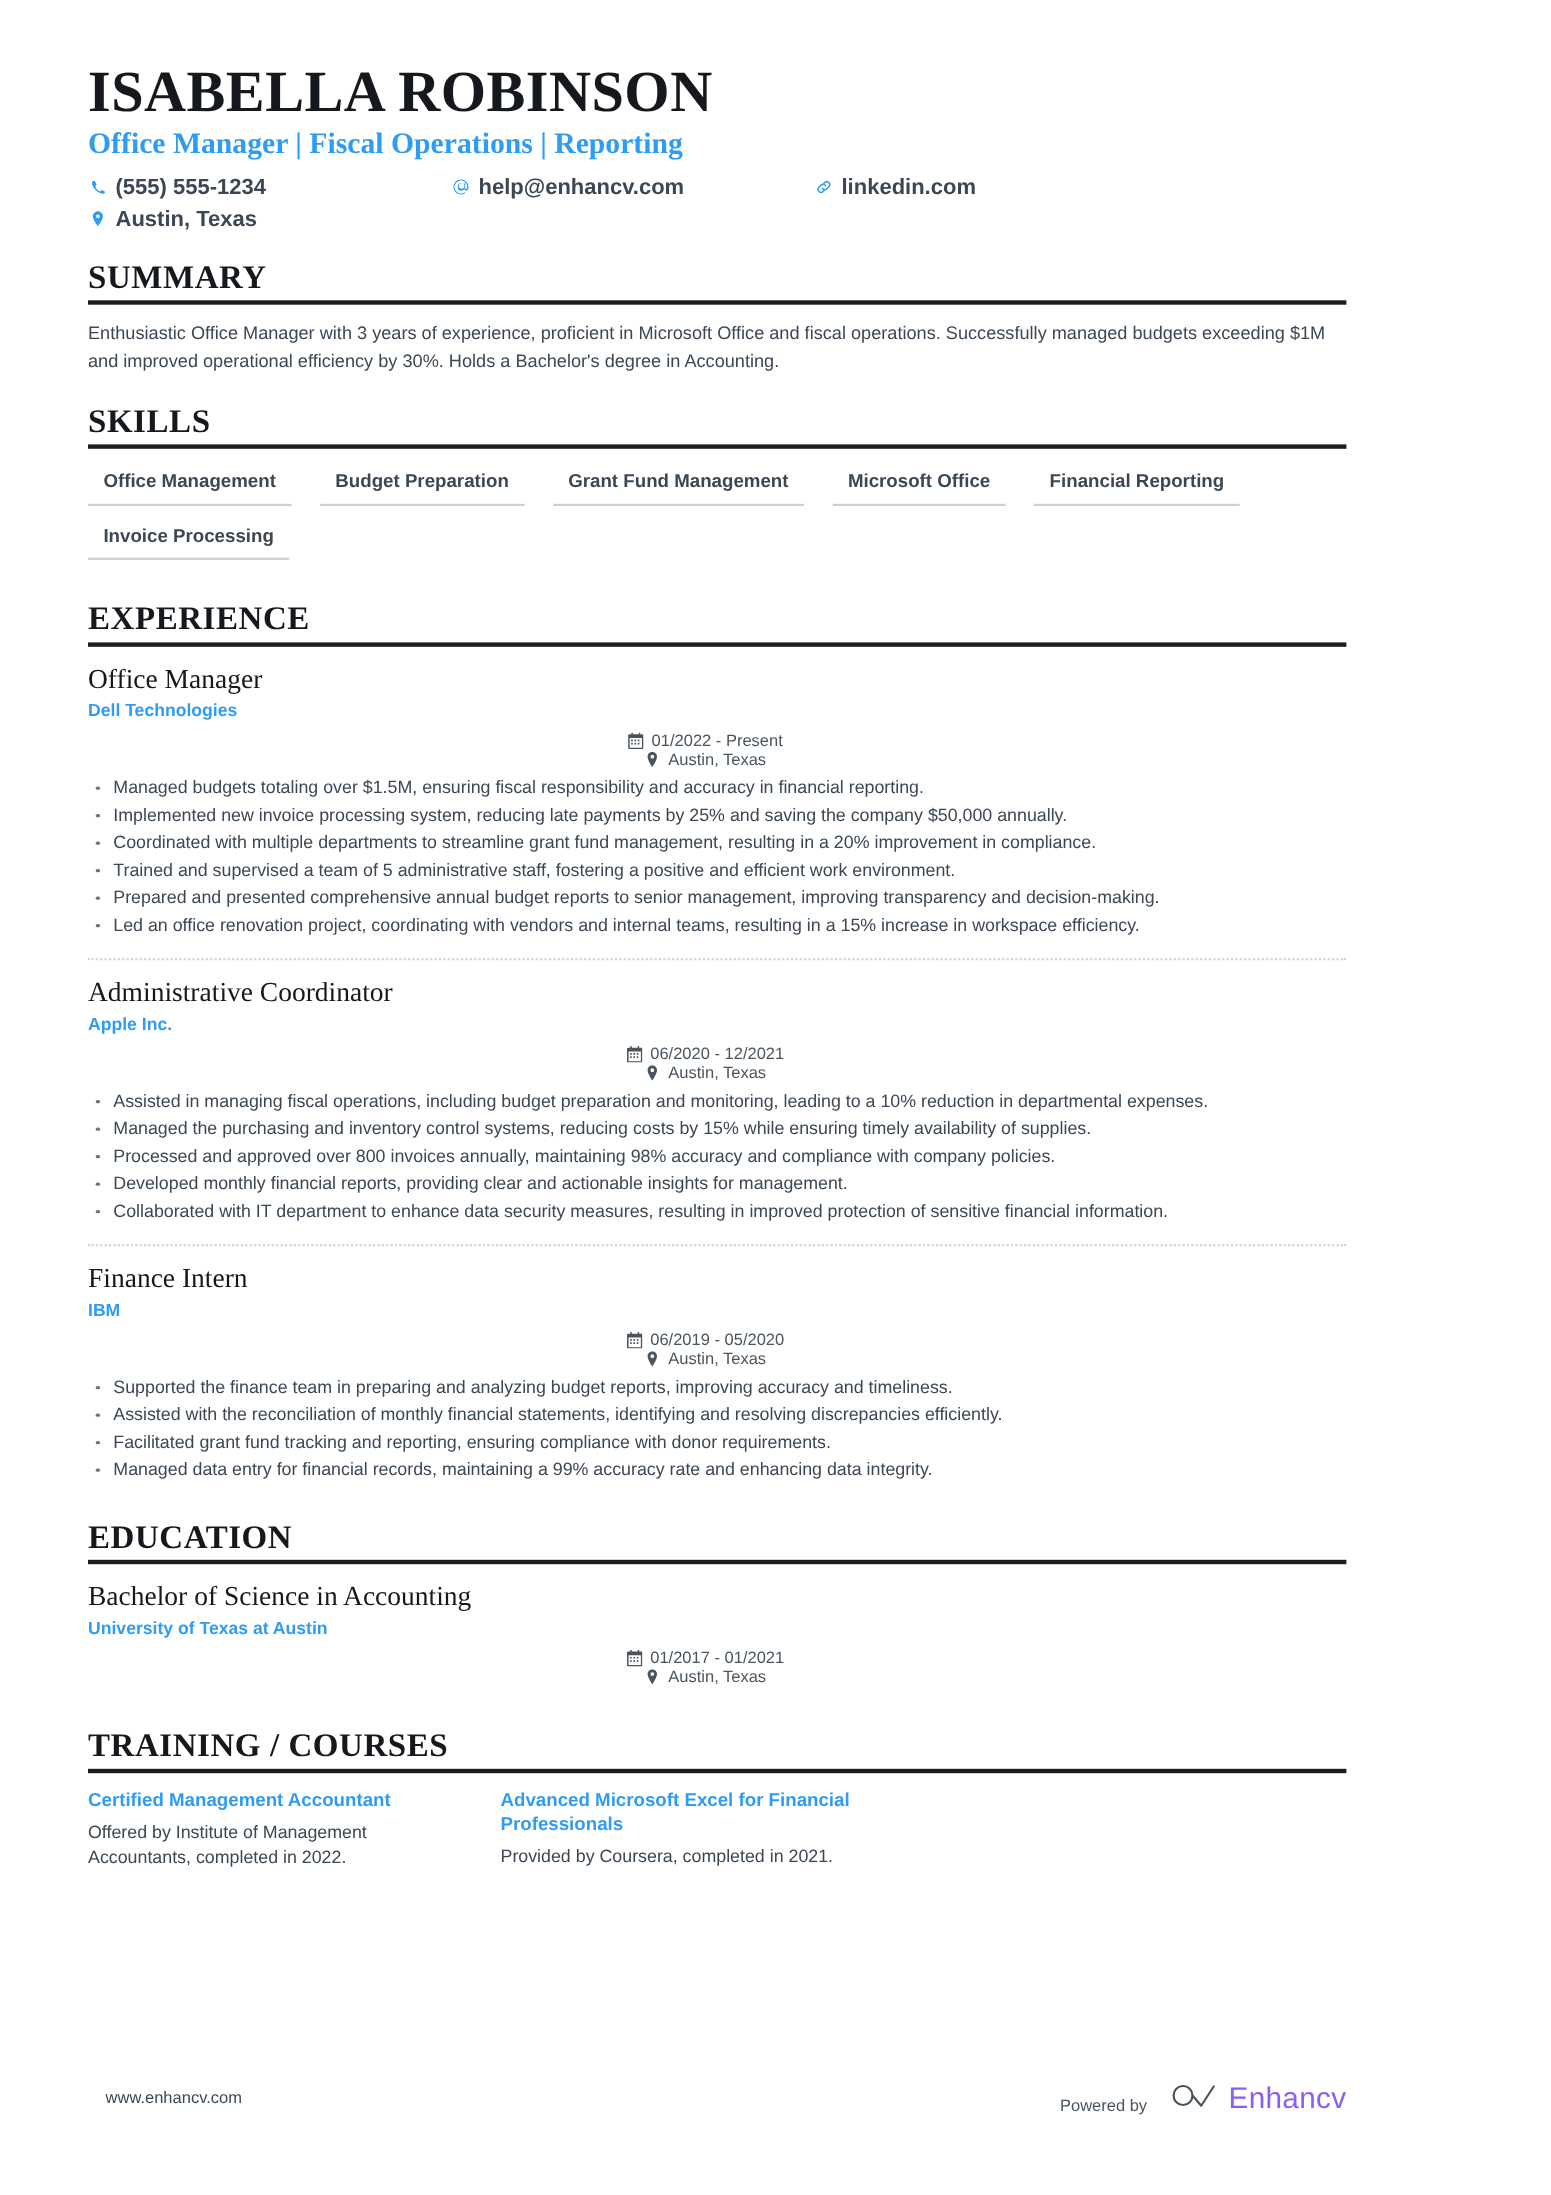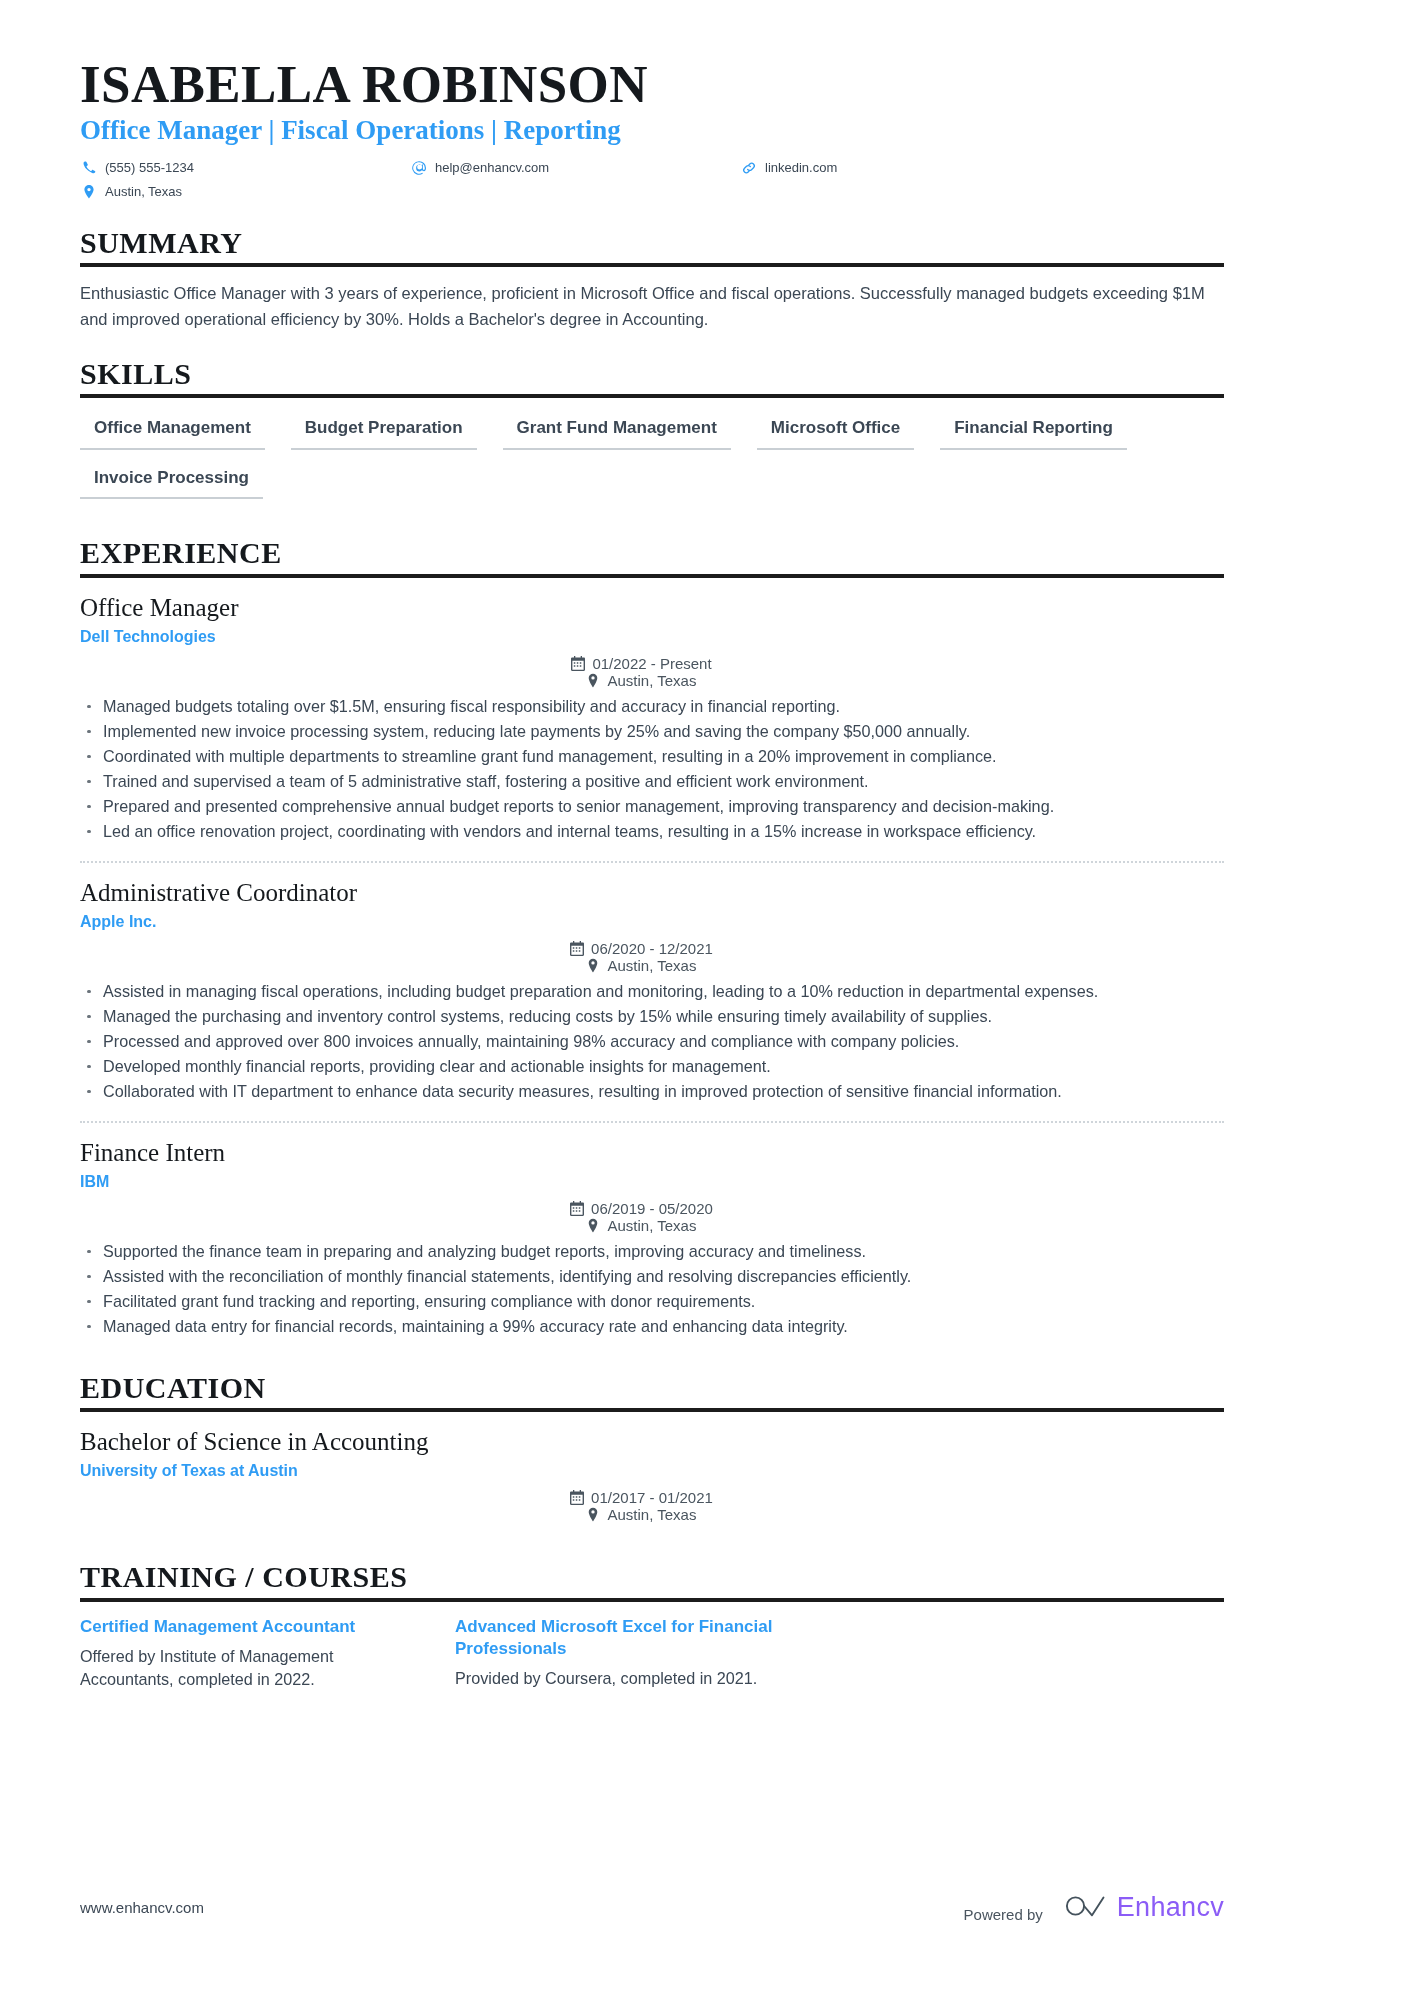--- a/index.html
+++ b/index.html
@@ -49,22 +49,22 @@
     margin-bottom: 4px;
   }
   .contact-row {
     display: flex;
     align-items: flex-start;
     margin-bottom: 6px;
   }
   .contact-item {
     display: flex;
     align-items: center;
-    font-size: 13px;
-    font-weight: normal;
+    font-size: 20px;
+    font-weight: bold;
     color: #3b4754;
     white-space: nowrap;
     text-align: center;
   }
   .contact-item .ci-icon {
     display: inline-flex;
     align-items: center;
     justify-content: center;
     width: 18px;
     height: 18px;
@@ -210,21 +210,21 @@
   .course-desc {
     font-size: 16.2px;
     line-height: 1.42;
     color: #3b4754;
     margin: 0;
   }
 
   
   .footer {
     position: absolute;
-    left: 80px;
+    left: 96px;
     right: 80px;
     bottom: 72px;
     display: flex;
     align-items: center;
     justify-content: space-between;
     margin-top: 36px;
   }
   .footer-left {
     font-size: 15px;
     color: #3b4754;

